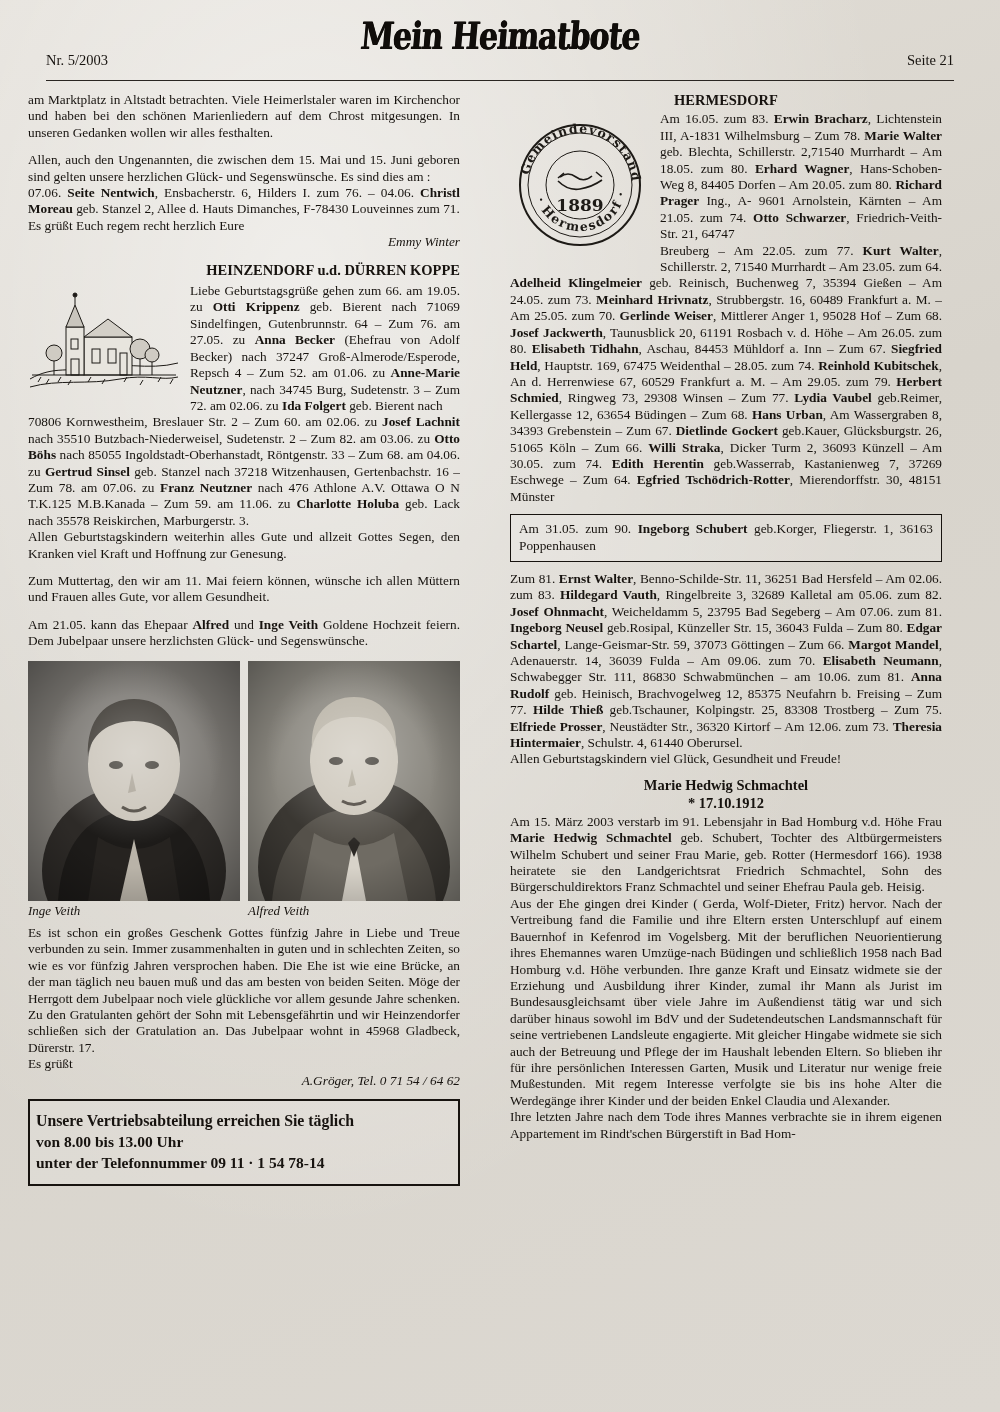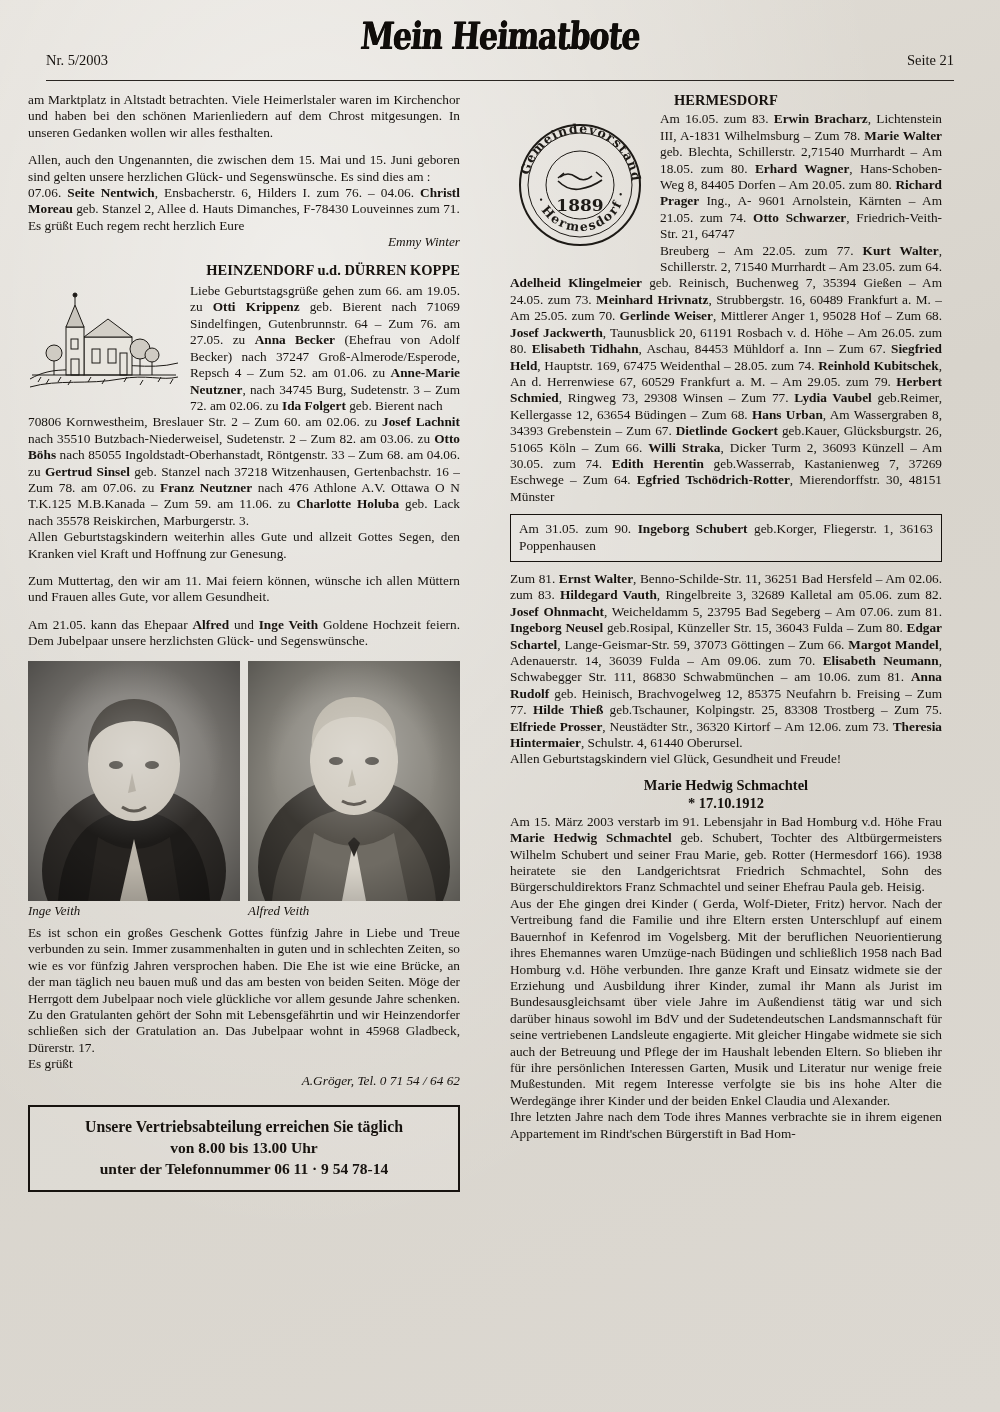--- a/index.html
+++ b/index.html
@@ -89,24 +89,23 @@
       radial-gradient(ellipse 60% 55% at 50% 38%, rgba(255,255,255,0.30), rgba(0,0,0,0) 70%),
       radial-gradient(ellipse 90% 90% at 50% 50%, rgba(0,0,0,0) 40%, rgba(0,0,0,0.55) 100%);
   }
   .photo-caption-row {
     display:flex; gap:8px; font-style:italic; font-size:13px; margin-bottom:6px;
   }
   .photo-caption-row span { width:212px; }
 
   
   .ad-box {
-    margin-top:16px;
+    margin-top:10px;
     border:2px solid #17130f;
     padding:9px 6px 11px 6px;
-    text-align:center;
     font-weight:bold;
     font-size:15.5px;
     line-height:21px;
     font-family:"Liberation Serif", serif;
     background:rgba(255,255,255,0.12);
   }
   .ad-box .l1 { font-size:15.8px; }
 
   
   .note-box {
@@ -229,21 +228,21 @@
       <span>Alfred Veith</span>
     </div>
 
     <p>Es ist schon ein großes Geschenk Gottes fünfzig Jahre in Liebe und Treue verbunden zu sein. Immer zusammenhalten in guten und in schlechten Zeiten, so wie es vor fünfzig Jahren versprochen haben. Die Ehe ist wie eine Brücke, an der man täglich neu bauen muß und das am besten von beiden Seiten. Möge der Herrgott dem Jubelpaar noch viele glückliche vor allem gesunde Jahre schenken. Zu den Gratulanten gehört der Sohn mit Lebensgefährtin und wir Heinzendorfer schließen sich der Gratulation an. Das Jubelpaar wohnt in 45968 Gladbeck, Dürerstr. 17.</p>
     <p>Es grüßt</p>
     <p class="sig">A.Gröger, Tel. 0 71 54 / 64 62</p>
 
     <div class="ad-box">
       <div class="l1">Unsere Vertriebsabteilung erreichen Sie täglich</div>
       <div>von 8.00 bis 13.00 Uhr</div>
-      <div>unter der Telefonnummer 06 11 · 9 54 78-14</div>
+      <div>unter der Telefonnummer 09 11 · 1 54 78-14</div>
     </div>
   </div>
 
   <div class="col col-right">
 
     <p class="heading-plain center">HERMESDORF</p>
 
     <div class="seal">
       <svg width="140" height="140" viewBox="0 0 140 140" aria-hidden="true">
         <defs>

